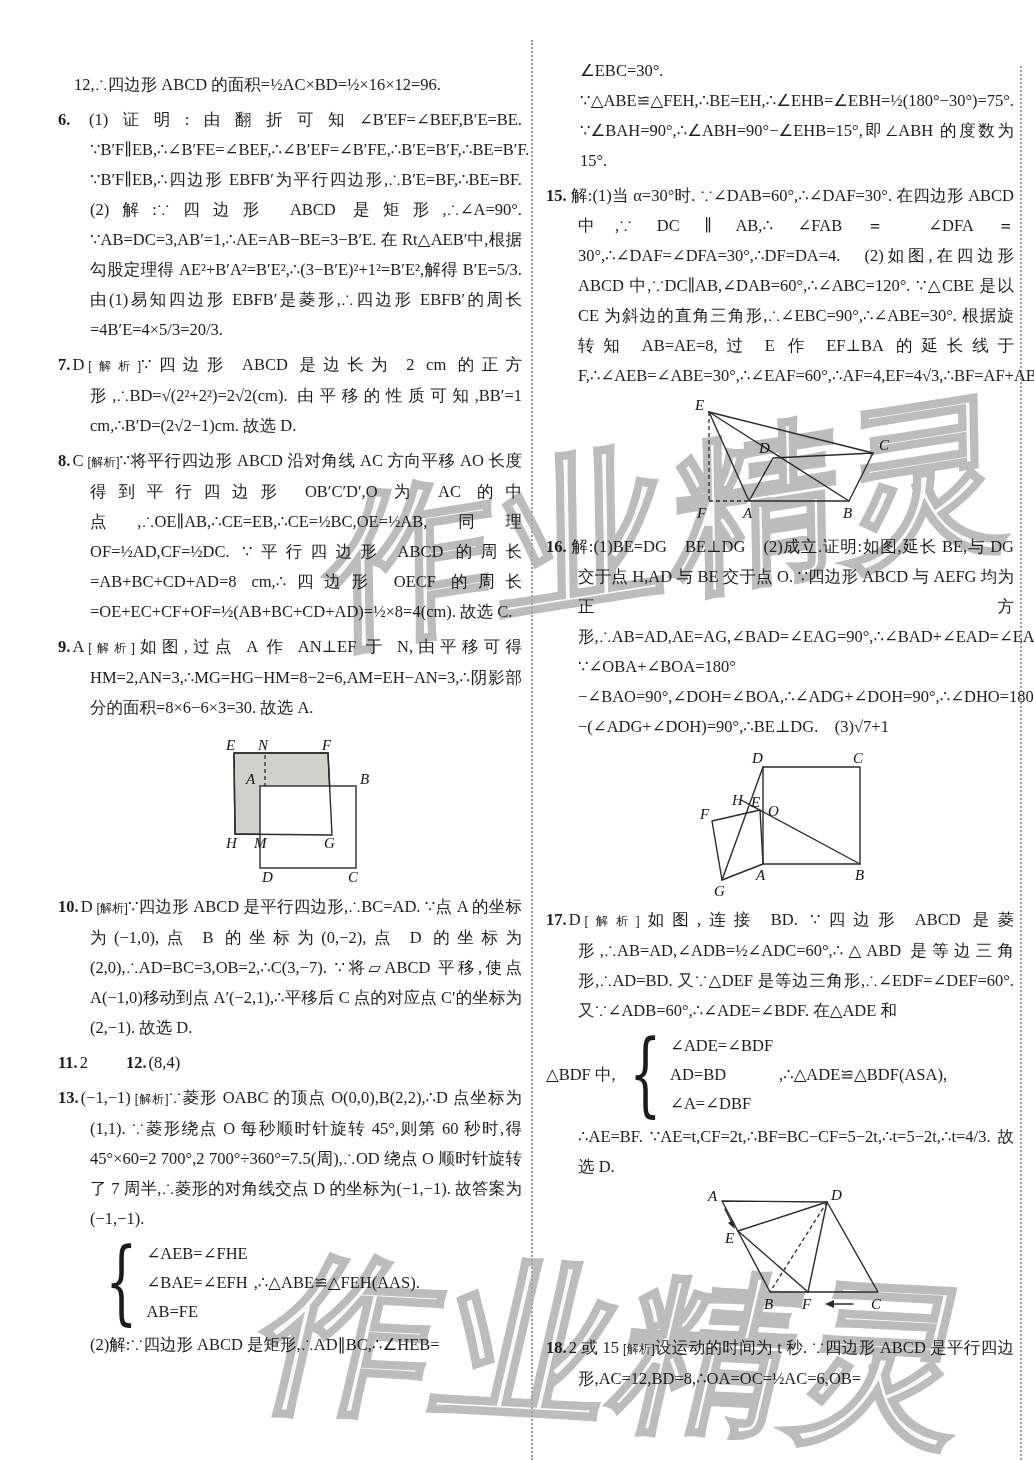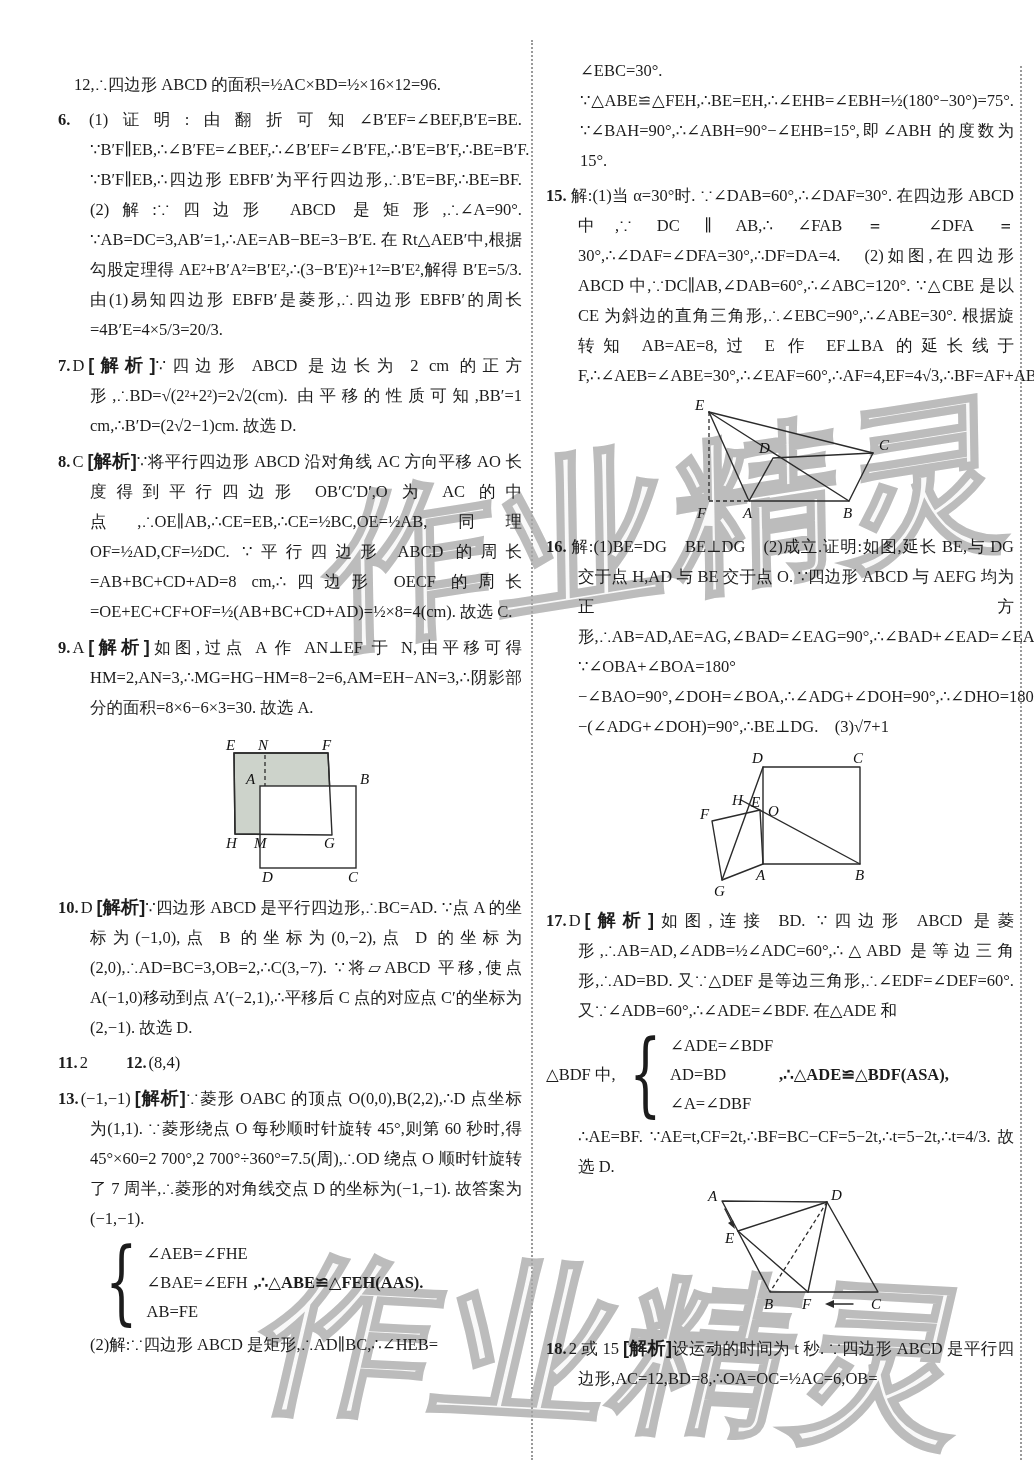--- a/index.html
+++ b/index.html
@@ -8,30 +8,30 @@
     background:#ffffff;
     font-family:"Liberation Serif","DejaVu Serif",serif;
     color:#1c1c1c;
   }
   .col{position:absolute;z-index:2;}
   #col-left{left:58px;top:70px;width:464px;}
   #col-right{left:546px;top:56px;width:468px;}
   .col p{margin:0 0 5px 0;font-size:16.5px;line-height:30px;text-align:justify;}
   .intro{padding-left:16px;}
   .item{padding-left:32px;text-indent:-32px;}
-  .cont{padding-left:32px;text-indent:0;}
+  .cont{padding-left:32px;text-indent:0;font-family:Liberation Serif, serif;}
   .num{font-weight:bold;}
-  .marker{font-weight:bold;font-family:"Liberation Sans","DejaVu Sans",sans-serif;font-size:18px;}
+  .marker{font-weight:normal;font-family:"Liberation Sans","DejaVu Sans",sans-serif;font-size:12px;}
   .ans{padding:0 4px 0 2px;}
   .pair{margin-right:34px;}
   
   .sys{display:flex;align-items:center;margin:2px 0 4px 34px;font-size:16.5px;z-index:2;position:relative;}
   .brace{font-size:92px;font-weight:200;line-height:0.9;transform:scaleX(0.55);margin-right:-4px;color:#1c1c1c;font-family:"DejaVu Serif",serif;}
   .sys-lines div{line-height:29px;}
-  .sys-conc{margin-left:6px;font-weight:bold;}
+  .sys-conc{margin-left:6px;}
   
   .fig{position:relative;z-index:2;margin:4px 0 6px 0;}
   .fig svg text{font-family:"Liberation Serif","DejaVu Serif",serif;font-style:italic;font-size:15px;fill:#111;}
   .fig svg{display:block;}
   .geo{stroke:#2b2b2b;stroke-width:1.4;fill:none;stroke-linejoin:round;stroke-linecap:round;}
   .geo-dash{stroke:#2b2b2b;stroke-width:1.3;fill:none;stroke-dasharray:4 3;}
   .geo-fill{fill:#cdd3cb;stroke:#2b2b2b;stroke-width:1.4;}
   .geo-white{fill:#ffffff;stroke:#2b2b2b;stroke-width:1.4;}
   
   .vline{position:absolute;width:0;border-left:2px dotted #9a9a9a;z-index:0;}

